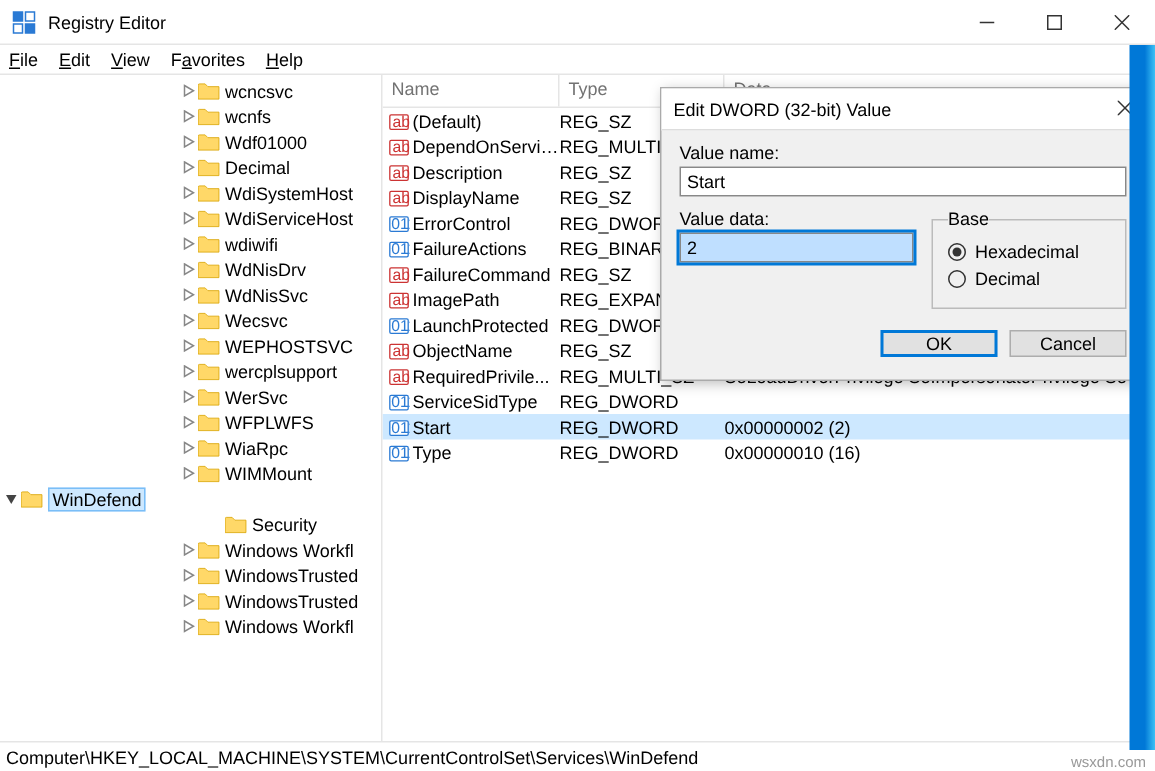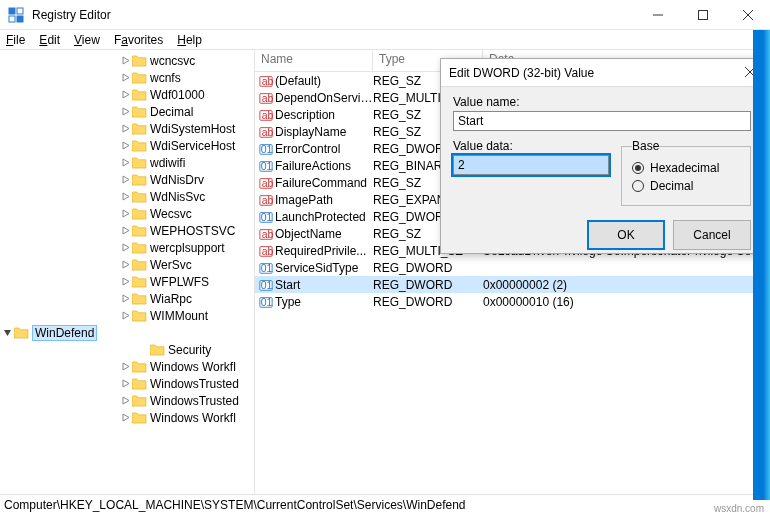--- a/index.html
+++ b/index.html
@@ -55,21 +55,21 @@
 .dialog input[type=text] { width: 100%; height: 20px; border: 1px solid #888; background: #fff; padding: 0 4px; font-size: 12px; }
 .dialog .row2 { display: flex; margin-top: 8px; gap: 12px; }
 .dialog .valdata { flex: 1; }
 .dialog .valdata input { width: 100%; }
 .dialog .valdata input.focus { outline: 2px solid #0078d7; background: #bfdfff; }
 .dialog fieldset { border: 1px solid #bbb; padding: 6px 10px 10px 10px; width: 130px; }
 .dialog fieldset .radio { display: flex; align-items: center; gap: 6px; height: 18px; }
 .dialog fieldset .radio .dot { width:12px; height:12px; border:1px solid #333; border-radius:50%; display:inline-flex; align-items:center; justify-content:center;}
 .dialog fieldset .radio .dot .inner { width:6px; height:6px; background:#333; border-radius:50%; }
 .dialog .buttons { display: flex; justify-content: flex-end; gap: 8px; margin-top: 14px; }
-.dialog .buttons button { width: 78px; height: 30px; background: #e1e1e1; border: 1px solid #adadad; font-size: 12px; }
+.dialog .buttons button { width: 78px; height: 18px; background: #e1e1e1; border: 1px solid #adadad; font-size: 12px; }
 .dialog .buttons button.primary { border: 2px solid #0078d7; }
 
 .folder-icon { width:15px; height:12px; }
 .val-sz { width:14px; height:14px; }
 .sidebar-edge { position:absolute; right:0; top:30px; width:17px; height:470px; background:linear-gradient(to left, #3dc1f5, #0078d7 40%, #0078d7); }
 </style>
 </head>
 <body>
 
 <div class="titlebar">

